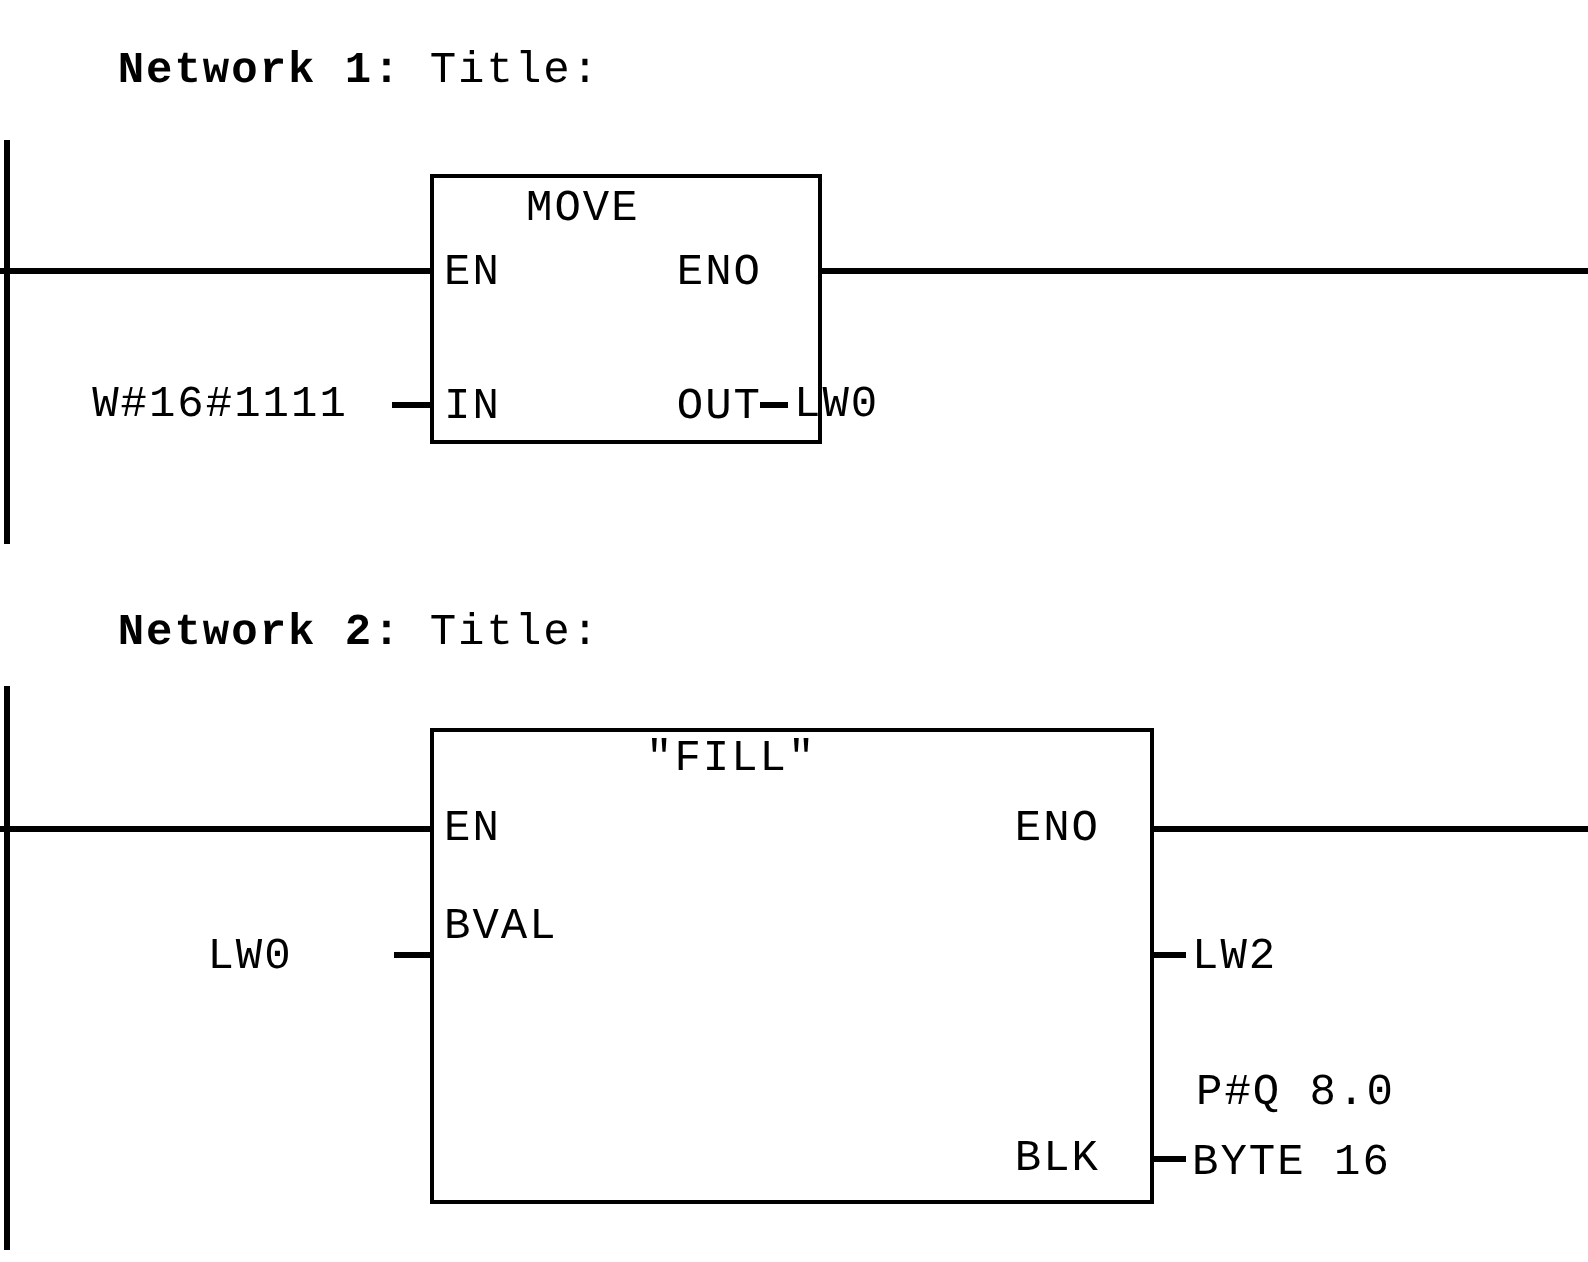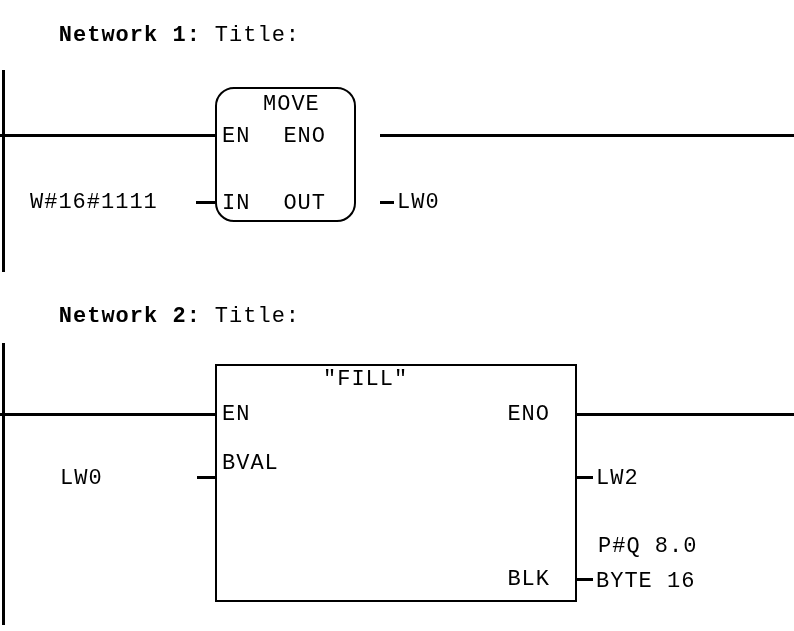--- a/index.html
+++ b/index.html
@@ -10,21 +10,21 @@
     height: 631px;
     overflow: hidden;
     font-family: "Liberation Mono", "DejaVu Sans Mono", monospace;
     font-size: 22px;
     letter-spacing: 1px;
     color: #000000;
   }
   .net { position: absolute; left: 0; width: 794px; }
   .lbl { position: absolute; line-height: 24px; white-space: pre; }
   .bold { font-weight: bold; }
-  .r { text-align: left; }
+  .r { text-align: center; }
   .wire { position: absolute; height: 3px; background: #000000; }
   .rail { position: absolute; width: 3px; background: #000000; }
   .block { position: absolute; border: 2px solid #000000; background: #ffffff; }
   .block .lbl { line-height: 24px; }
   .hdr-title { margin-left: 14px; font-weight: normal; }
 </style>
 </head>
 <body>
 
 <div class="net" style="top:0; height:280px;">
@@ -34,21 +34,21 @@
   </div>
 
   <div class="rail" style="left:2px; top:70px; height:202px;"></div>
 
   <div class="wire" style="left:0; top:134px; width:215px;"></div>
   <div class="wire" style="left:380px; top:134px; width:414px;"></div>
 
   <div class="lbl r" style="left:30px; top:191px; width:160px;">W#16#1111</div>
   <div class="wire" style="left:196px; top:201px; width:19px;"></div>
 
-  <div class="block" style="left:215px; top:87px; width:141px; height:135px;border-radius:19px;">
+  <div class="block" style="left:215px; top:87px; width:196px; height:135px;">
     <div class="lbl" style="left:46px; top:4px;">MOVE</div>
     <div class="lbl" style="left:5px; top:36px;">EN</div>
     <div class="lbl" style="right:28px; top:36px;">ENO</div>
     <div class="lbl" style="left:5px; top:103px;">IN</div>
     <div class="lbl" style="right:28px; top:103px;">OUT</div>
   </div>
 
   <div class="wire" style="left:380px; top:201px; width:14px;"></div>
   <div class="lbl" style="left:397px; top:191px;">LW0</div>
 

